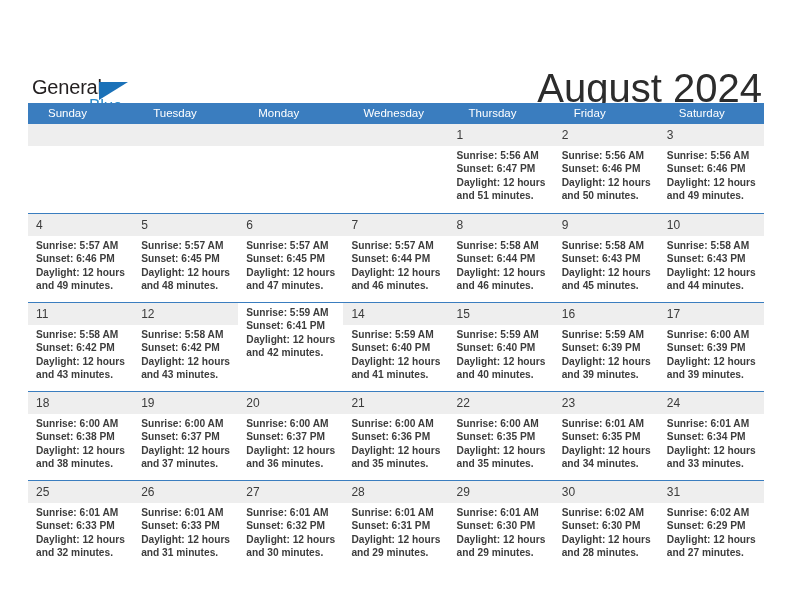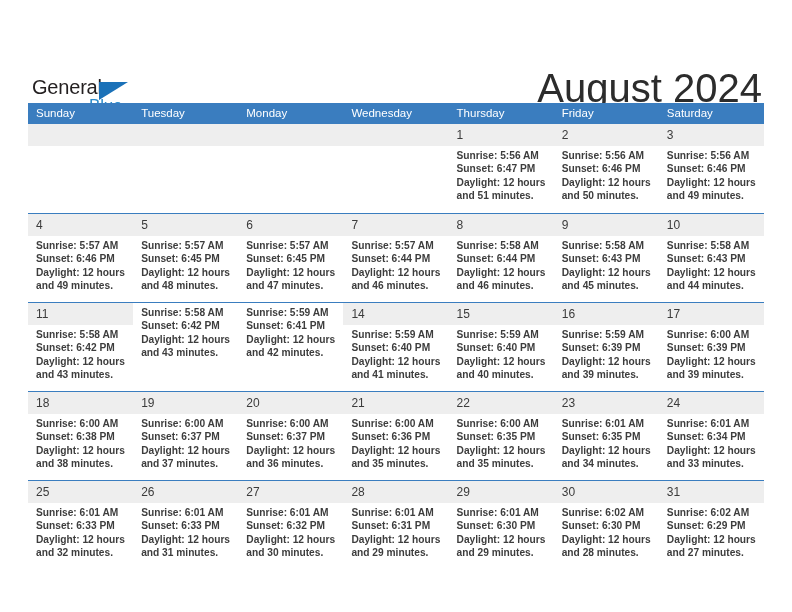--- a/index.html
+++ b/index.html
@@ -99,21 +99,21 @@
   .weekday-row {
     display: flex;
     background: #3a7dbf;
     height: 21px;
   }
   .weekday-cell {
     flex: 1 1 0;
     color: #ffffff;
     font-size: 11.5px;
     line-height: 21px;
-    padding-left: 8px;
+    padding-left: 20px;
     box-sizing: border-box;
     white-space: nowrap;
     overflow: hidden;
   }
 
   .week-row {
     display: flex;
     border-top: 1.4px solid #3a7dbf;
     height: 89px;
     box-sizing: border-box;
@@ -321,20 +321,21 @@
       <div class="day-cell">
         <div class="day-number">11</div>
         <div class="day-info">
           <div>Sunrise: 5:58 AM</div>
           <div>Sunset: 6:42 PM</div>
           <div>Daylight: 12 hours</div>
           <div>and 43 minutes.</div>
         </div>
       </div>
       <div class="day-cell">
+        <div class="day-number">12</div>
         <div class="day-info">
           <div>Sunrise: 5:58 AM</div>
           <div>Sunset: 6:42 PM</div>
           <div>Daylight: 12 hours</div>
           <div>and 43 minutes.</div>
         </div>
       </div>
       <div class="day-cell">
         <div class="day-info">
           <div>Sunrise: 5:59 AM</div>

